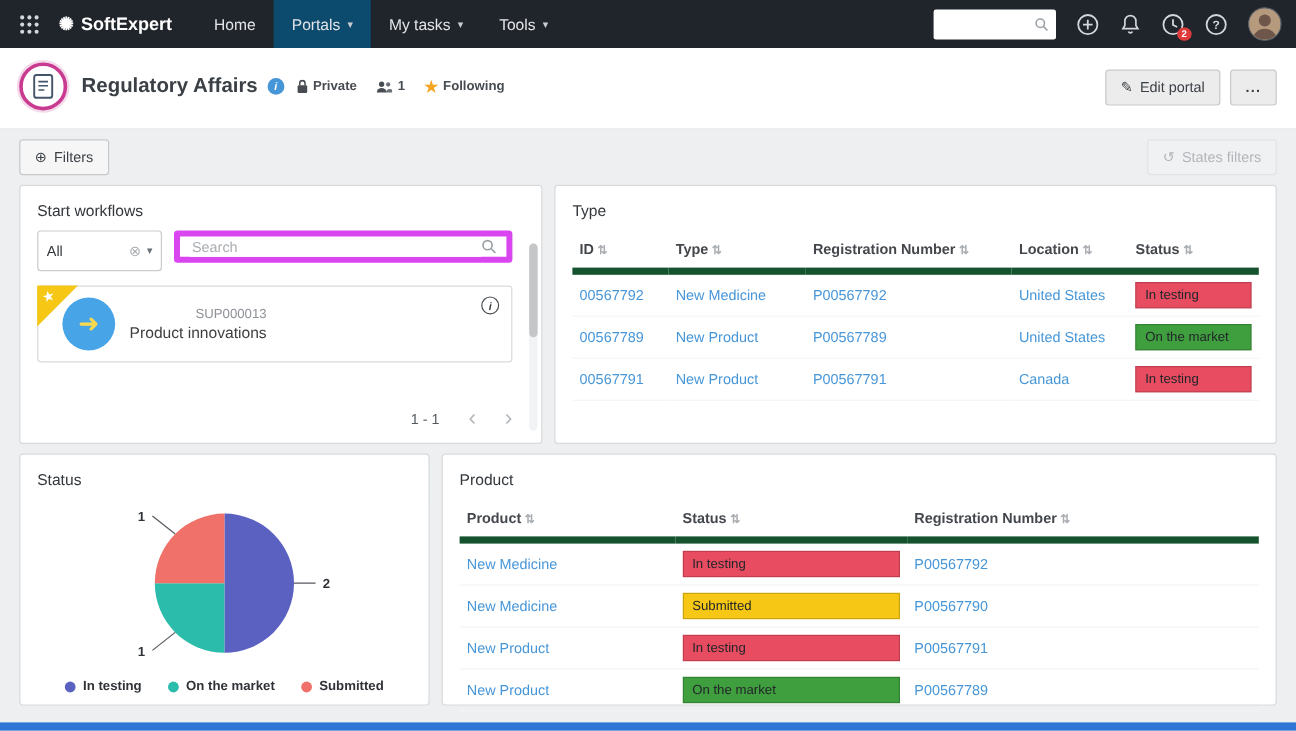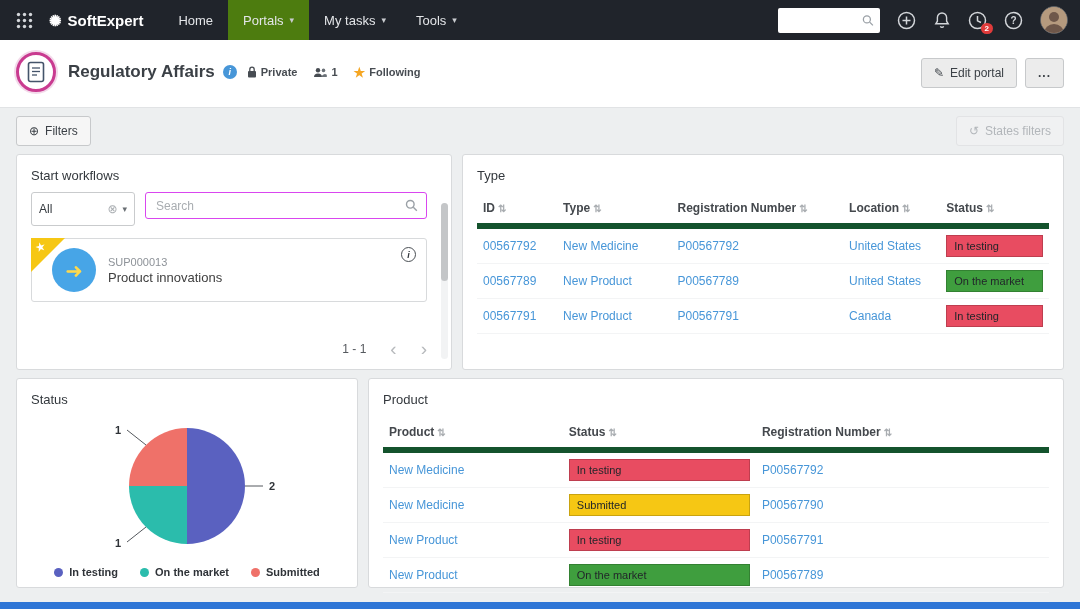--- a/index.html
+++ b/index.html
@@ -18,21 +18,21 @@
   }
   .nav-left { display:flex; align-items:center; height:100%; }
   .grid-btn { display:flex; align-items:center; padding:0 4px; cursor:pointer; }
   .brand { display:flex; align-items:center; gap:6px; margin:0 20px 0 12px; color:#fff; font-weight:bold; font-size:15px; cursor:pointer; }
   .logo-glyph { color:#fff; font-size:15px; line-height:1; }
   .nav-menu { display:flex; height:40px; }
   .nav-item {
     color:#e3e5e8; font-size:13px; padding:0 15px; height:40px;
     display:flex; align-items:center; gap:6px; cursor:pointer; text-decoration:none;
   }
-  .nav-item.active { background:#4d7c0f; }
+  .nav-item.active { background:#0c4a6e; }
   .caret { font-size:9px; color:#c9ccd0; }
   .nav-right { display:flex; align-items:center; gap:17px; }
   .nav-search { background:#fff; border-radius:2px; height:25px; width:102px; display:flex; align-items:center; padding:0 6px; }
   .nav-search input { border:none; outline:none; width:78px; font-size:12px; font-family:inherit; background:transparent; }
   .nav-icon { position:relative; display:flex; align-items:center; cursor:pointer; }
   .nav-badge {
     position:absolute; bottom:-4px; right:-6px; background:#e03b3b; color:#fff;
     font-size:8px; font-weight:bold; border-radius:8px; padding:1px 4px; line-height:9px;
   }
   .avatar { width:28px; height:28px; border-radius:50%; overflow:hidden; border:1px solid #5a5f66; background:#b59a7e; cursor:pointer; }
@@ -88,34 +88,34 @@
   
   .sw-controls { display:flex; gap:10px; padding:0 24px 0 14px; }
   .dropdown {
     width:104px; height:27px; border:1px solid #c9cbcd; border-radius:3px;
     display:flex; align-items:center; justify-content:space-between;
     font-size:12px; color:#33383d; padding:16px 7px; cursor:pointer; background:#fff;
   }
   .dd-right { display:flex; align-items:center; gap:5px; }
   .clear-glyph { color:#a9adb1; font-size:12px; }
   .dd-caret { color:#6a6f74; font-size:9px; }
-  .search-box { flex:1; height:27px; border:1px solid #d946ef; border-radius:3px; display:flex; align-items:center; padding:0 8px; background:#fff; }
+  .search-box { flex:1; height:27px; border:5px solid #d946ef; border-radius:3px; display:flex; align-items:center; padding:0 8px; background:#fff; }
   .search-box input { flex:1; border:none; outline:none; font-size:12px; color:#555; font-family:inherit; }
   .search-box input::placeholder { color:#a9adb1; }
 
   .workflow-item {
     margin:12px 24px 0 14px; border:1px solid #d8dadc; border-radius:3px; height:64px;
     display:flex; align-items:center; position:relative; padding-left:20px; cursor:pointer; background:#fff;
   }
   .corner { position:absolute; top:-1px; left:-1px; width:0; height:0; border-top:34px solid #f6c714; border-right:34px solid transparent; }
   .corner-star { position:absolute; top:2px; left:3px; color:#fff; font-size:12px; transform:rotate(-15deg); line-height:1; }
   .wf-circle { width:44px; height:44px; border-radius:50%; background:#47a5e7; display:flex; align-items:center; justify-content:center; flex:none; }
   .wf-arrow { color:#ffd94d; font-size:21px; line-height:1; }
   .wf-text { margin-left:12px; display:flex; flex-direction:column; gap:2px; }
-  .wf-code { font-size:11px; color:#8d9298; }
+  .wf-code { font-size:11px; color:#8d9298;text-align:right; }
   .wf-name { font-size:13px; color:#404040; }
   .wf-info {
     position:absolute; top:8px; right:10px; width:15px; height:15px; border:1px solid #4a4f54;
     border-radius:50%; font-size:9px; font-weight:bold; font-style:italic; color:#33383d;
     display:flex; align-items:center; justify-content:center; cursor:pointer;
   }
   .sw-pagination { position:absolute; right:24px; bottom:11px; display:flex; align-items:center; gap:24px; font-size:12px; color:#55595e; }
   .chev { color:#b6b9bc; font-size:19px; line-height:1; cursor:pointer; }
   .sw-scrollbar { position:absolute; right:3px; top:48px; width:7px; height:156px; background:#f2f3f4; border-radius:4px; }
   .sw-thumb { width:7px; height:78px; background:#c4c6c8; border-radius:4px; cursor:pointer; }

